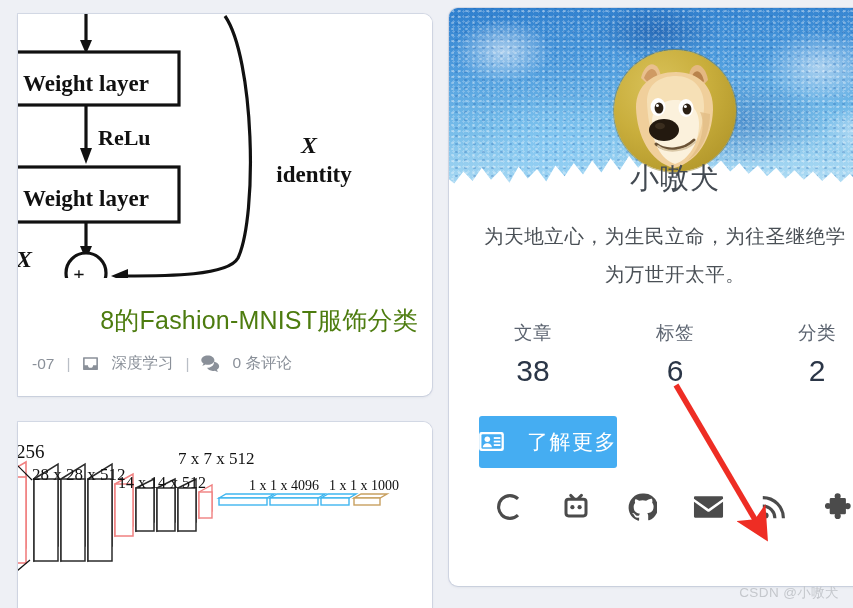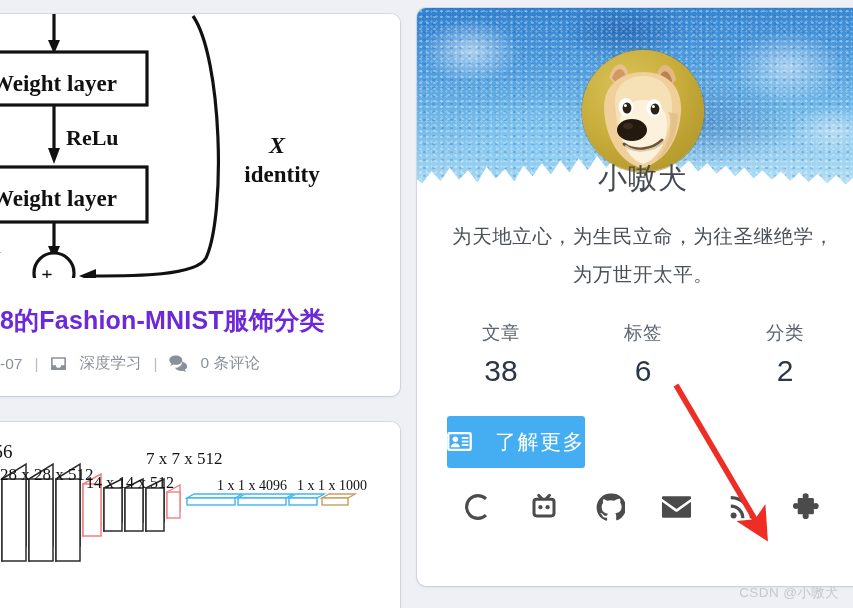--- a/index.html
+++ b/index.html
@@ -17,20 +17,21 @@
     position: relative;
   }
 
   
   .page {
     position: absolute;
     inset: 0;
     display: flex;
     gap: 17px;
     padding: 0;
+    margin-left: 32px;
   }
 
   .col-left {
     position: relative;
     width: 400px;
     flex: 0 0 400px;
   }
 
   .col-right {
     position: relative;
@@ -71,25 +72,26 @@
     position: absolute;
     left: 0;
     right: 0;
     bottom: 0;
     padding: 0 14px 22px 14px;
   }
 
   .article-title {
     font-size: 25px;
     line-height: 1.25;
-    color: #6d28d9;
-    font-weight: 700;
+    color: #4d7c0f;
+    font-weight: 400;
     letter-spacing: 0.2px;
     white-space: nowrap;
     overflow: hidden;
+    text-align: right;
   }
 
   .article-meta {
     margin-top: 17px;
     font-size: 15.5px;
     color: #8a9099;
     display: flex;
     align-items: center;
     gap: 12px;
     white-space: nowrap;

